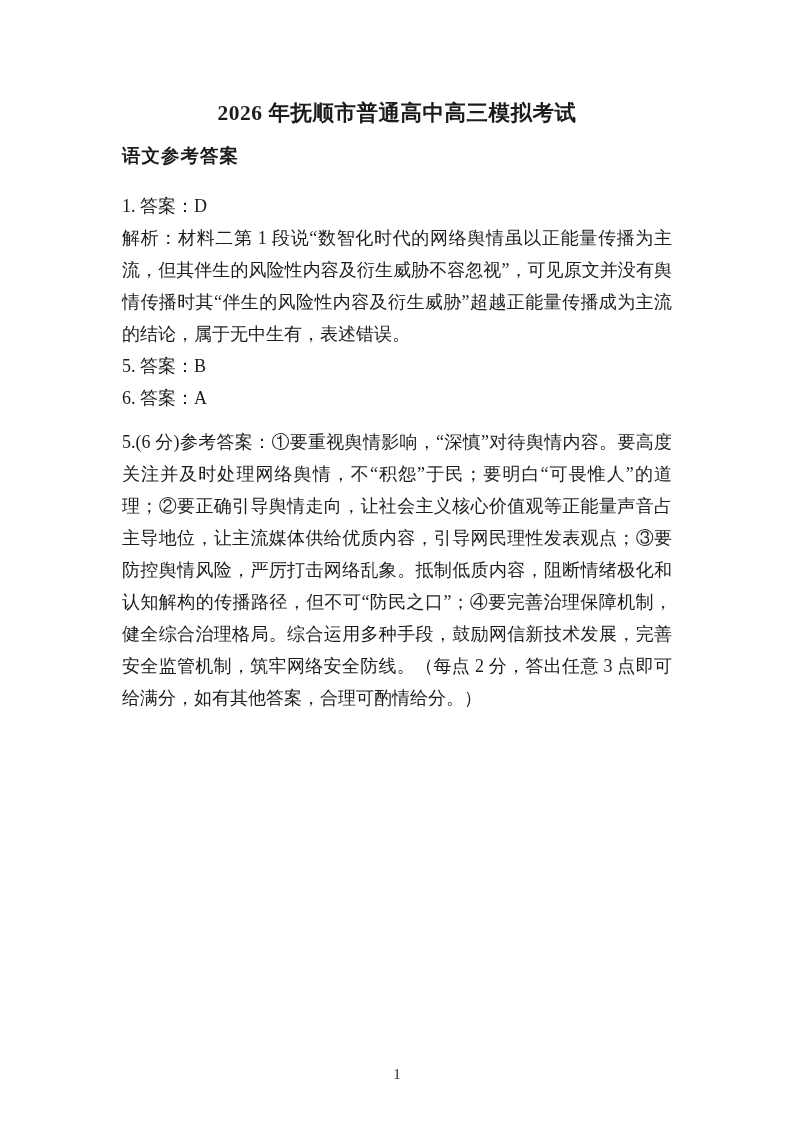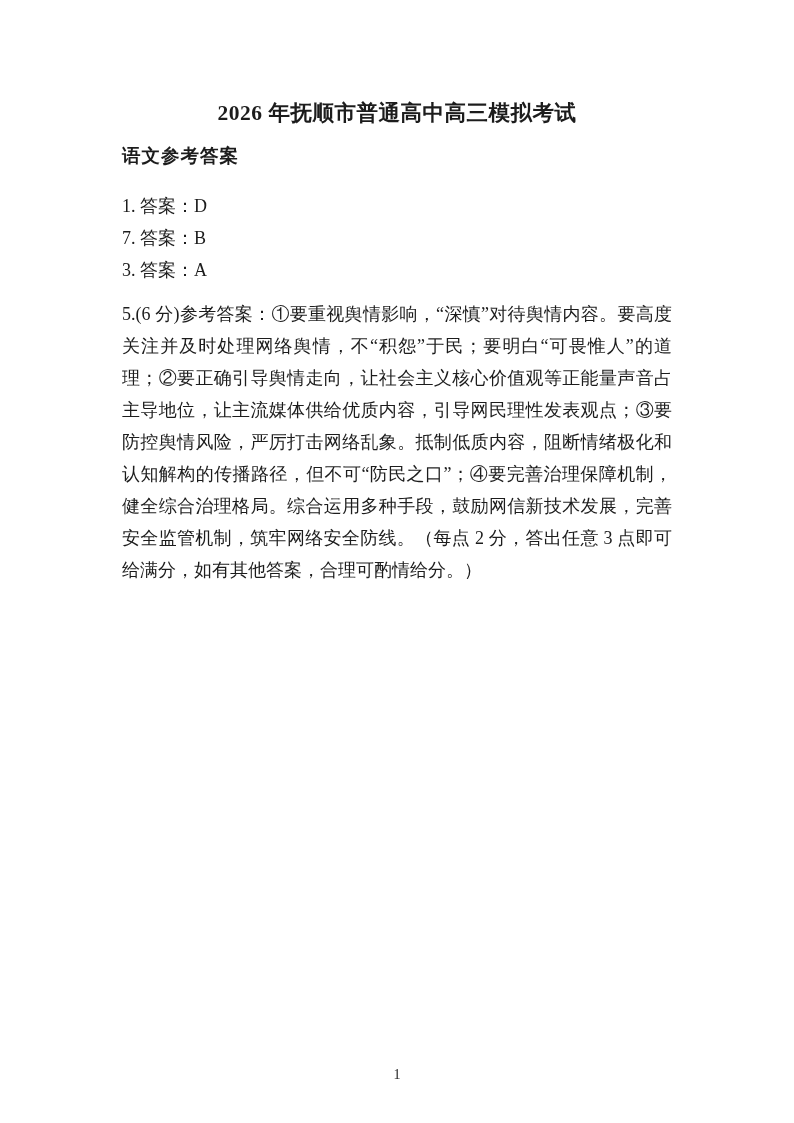--- a/index.html
+++ b/index.html
@@ -57,20 +57,21 @@
 <body>
 
 <div class="page">
 
   <h1 class="doc-title">2026 年抚顺市普通高中高三模拟考试</h1>
 
   <h2 class="doc-subtitle">语文参考答案</h2>
 
   <div class="body-text">
     <p>1. 答案：D</p>
-    <p>7. 答案：B</p>
-    <p>3. 答案：A</p>
+    <p>解析：材料二第 1 段说“数智化时代的网络舆情虽以正能量传播为主流，但其伴生的风险性内容及衍生威胁不容忽视”，可见原文并没有舆情传播时其“伴生的风险性内容及衍生威胁”超越正能量传播成为主流的结论，属于无中生有，表述错误。</p>
+    <p>5. 答案：B</p>
+    <p>6. 答案：A</p>
     <p class="gap-before">5.(6 分)参考答案：①要重视舆情影响，“深慎”对待舆情内容。要高度关注并及时处理网络舆情，不“积怨”于民；要明白“可畏惟人”的道理；②要正确引导舆情走向，让社会主义核心价值观等正能量声音占主导地位，让主流媒体供给优质内容，引导网民理性发表观点；③要防控舆情风险，严厉打击网络乱象。抵制低质内容，阻断情绪极化和认知解构的传播路径，但不可“防民之口”；④要完善治理保障机制，健全综合治理格局。综合运用多种手段，鼓励网信新技术发展，完善安全监管机制，筑牢网络安全防线。（每点 2 分，答出任意 3 点即可给满分，如有其他答案，合理可酌情给分。）</p>
   </div>
 
   <div class="page-number">1</div>
 
 </div>
 
 </body></html>

